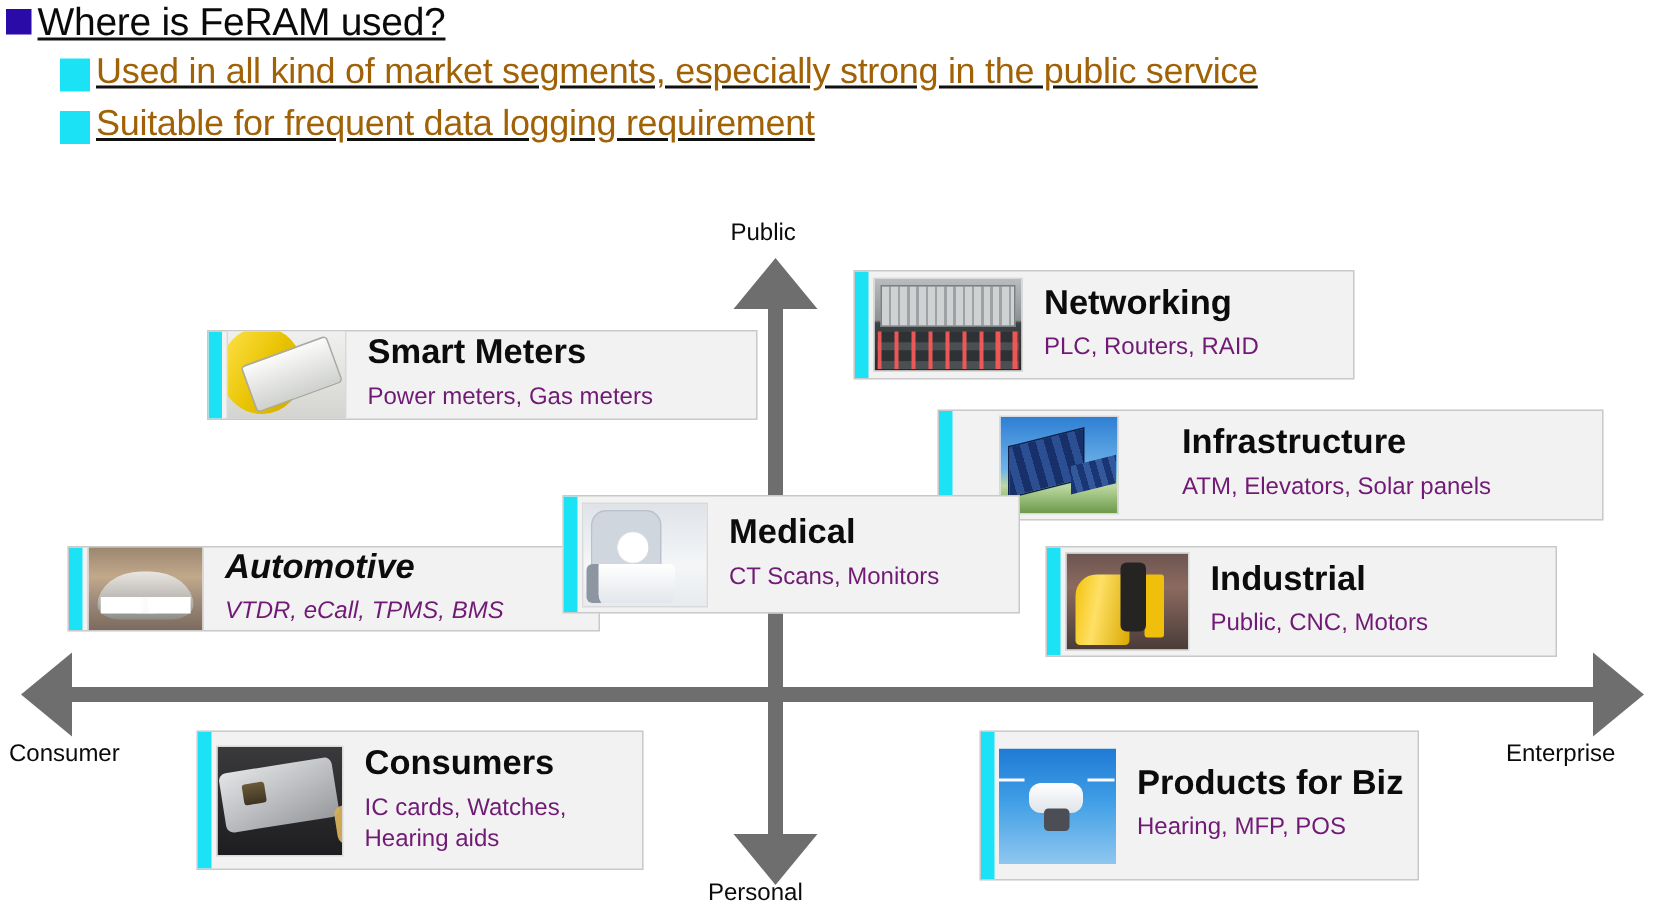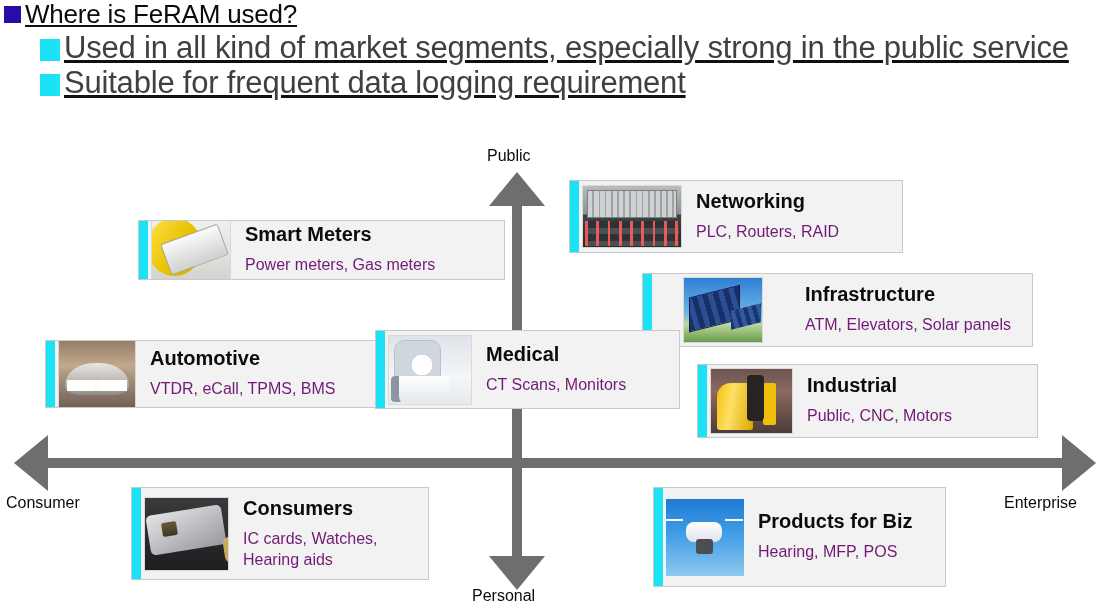--- a/index.html
+++ b/index.html
@@ -16,21 +16,21 @@
   
   .hdr{position:absolute;left:0;top:0;width:1110px;text-decoration:underline;}
   .h-row{display:flex;align-items:flex-start;}
   .h-row.l1{padding-left:4px;margin-top:-2px;}
   .h-row.l2{padding-left:40px;margin-top:2px;}
   .h-row.l3{padding-left:40px;margin-top:4px;}
   .bullet{flex:0 0 auto;display:block;}
   .bullet.b1{width:17px;height:17px;background:#2B0BA8;margin-top:8px;margin-right:4px;}
   .bullet.b2{width:20px;height:22px;background:#1BE3F5;margin-top:7px;margin-right:4px;}
   .h1-text{font-size:26px;line-height:32px;font-weight:400;color:#0a0a0a;letter-spacing:-0.2px;white-space:nowrap;}
-  .h2-text{font-size:31px;line-height:31px;font-weight:400;color:#404040;letter-spacing:-0.2px;white-space:nowrap;}
+  .h2-text{font-size:24px;line-height:31px;font-weight:400;color:#a16207;letter-spacing:-0.2px;white-space:nowrap;}
 
   
   .axes{position:absolute;left:0;top:0;width:1110px;height:615px;pointer-events:none;}
 
   .axlabel{position:absolute;font-size:16px;line-height:19px;color:#0b0b0b;white-space:nowrap;}
   .axlabel.public{left:487px;top:146px;}
   .axlabel.personal{left:472px;top:586px;}
   .axlabel.consumer{left:6px;top:493px;}
   .axlabel.enterprise{left:1004px;top:493px;}
 
@@ -39,21 +39,21 @@
     position:absolute;
     background:#F2F2F2;
     border:1px solid #C9C9C9;
     box-sizing:border-box;
     display:flex;align-items:stretch;
     overflow:hidden;
   }
   .card .accent{flex:0 0 9px;background:#1BE3F5;align-self:stretch;}
   .card .thumb{flex:0 0 auto;align-self:center;margin-left:3px;border:1px solid #d9d9d9;box-sizing:border-box;overflow:hidden;position:relative;}
   .card .txt{flex:1 1 auto;display:flex;flex-direction:column;justify-content:center;padding-left:14px;padding-right:8px;}
-  .card .t-title{font-size:20px;line-height:21px;font-weight:700;color:#0c0c0c;white-space:nowrap;}
+  .card .t-title{font-size:23px;line-height:21px;font-weight:700;color:#0c0c0c;white-space:nowrap;}
   .card .t-desc{font-size:16px;line-height:22px;font-weight:400;color:#701a75;margin-top:9px;white-space:nowrap;}
   .card.twoline .t-desc{white-space:normal;line-height:21px;}
 
   
   .ph{position:absolute;inset:0;}
 
   
   .img-net{background:linear-gradient(#b9bcbd,#8d9193 45%,#3d4244 48%,#262a2c 100%);}
   .img-net::before{content:"";position:absolute;left:4%;top:6%;width:92%;height:46%;
     background:
@@ -188,32 +188,32 @@
     <span class="accent"></span>
     <span class="thumb" style="width:80px;height:74px;">
       <span class="ph img-meter"></span>
     </span>
     <span class="txt">
       <span class="t-title">Smart Meters</span>
       <span class="t-desc">Power meters, Gas meters</span>
     </span>
   </div>
 
-  <div class="card" style="left:642px;top:273px;width:391px;height:74px;gap:28px;">
+  <div class="card" style="left:625px;top:273px;width:444px;height:74px;gap:28px;">
     <span class="accent"></span>
     <span class="thumb" style="width:80px;height:66px;">
       <span class="ph img-solar"></span>
     </span>
     <span class="txt">
       <span class="t-title">Infrastructure</span>
       <span class="t-desc">ATM, Elevators, Solar panels</span>
     </span>
   </div>
 
-  <div class="card" style="left:45px;top:340px;width:355px;height:68px;">
+  <div class="card" style="left:45px;top:364px;width:355px;height:57px;font-style:italic;">
     <span class="accent"></span>
     <span class="thumb" style="width:78px;height:72px;">
       <span class="ph img-car"></span>
     </span>
     <span class="txt">
       <span class="t-title">Automotive</span>
       <span class="t-desc">VTDR, eCall, TPMS, BMS</span>
     </span>
   </div>
 

